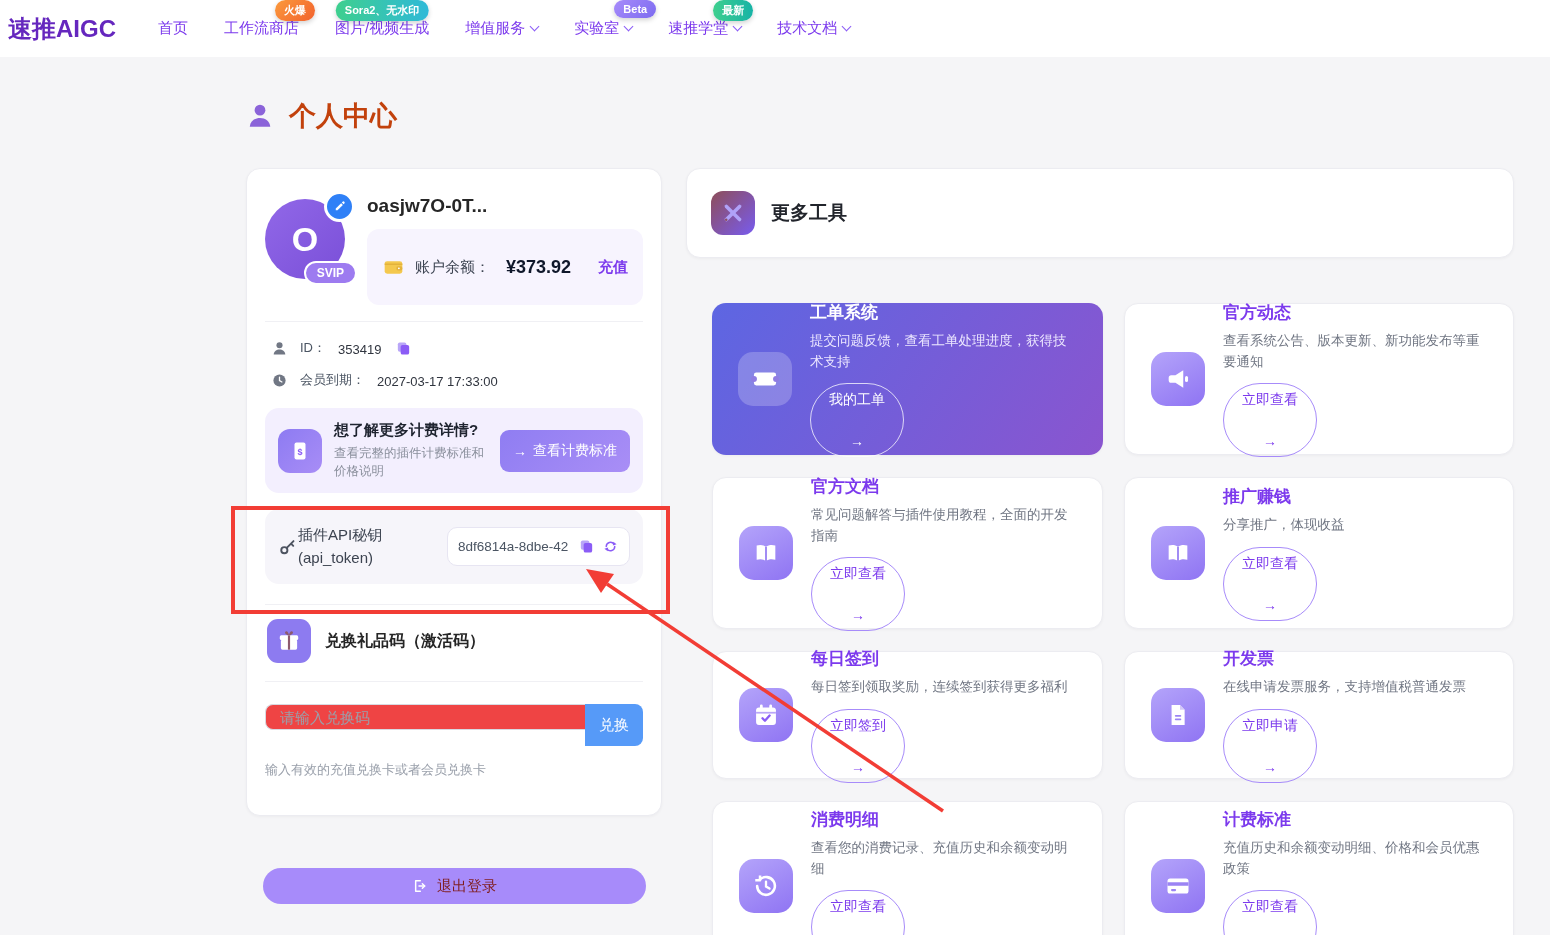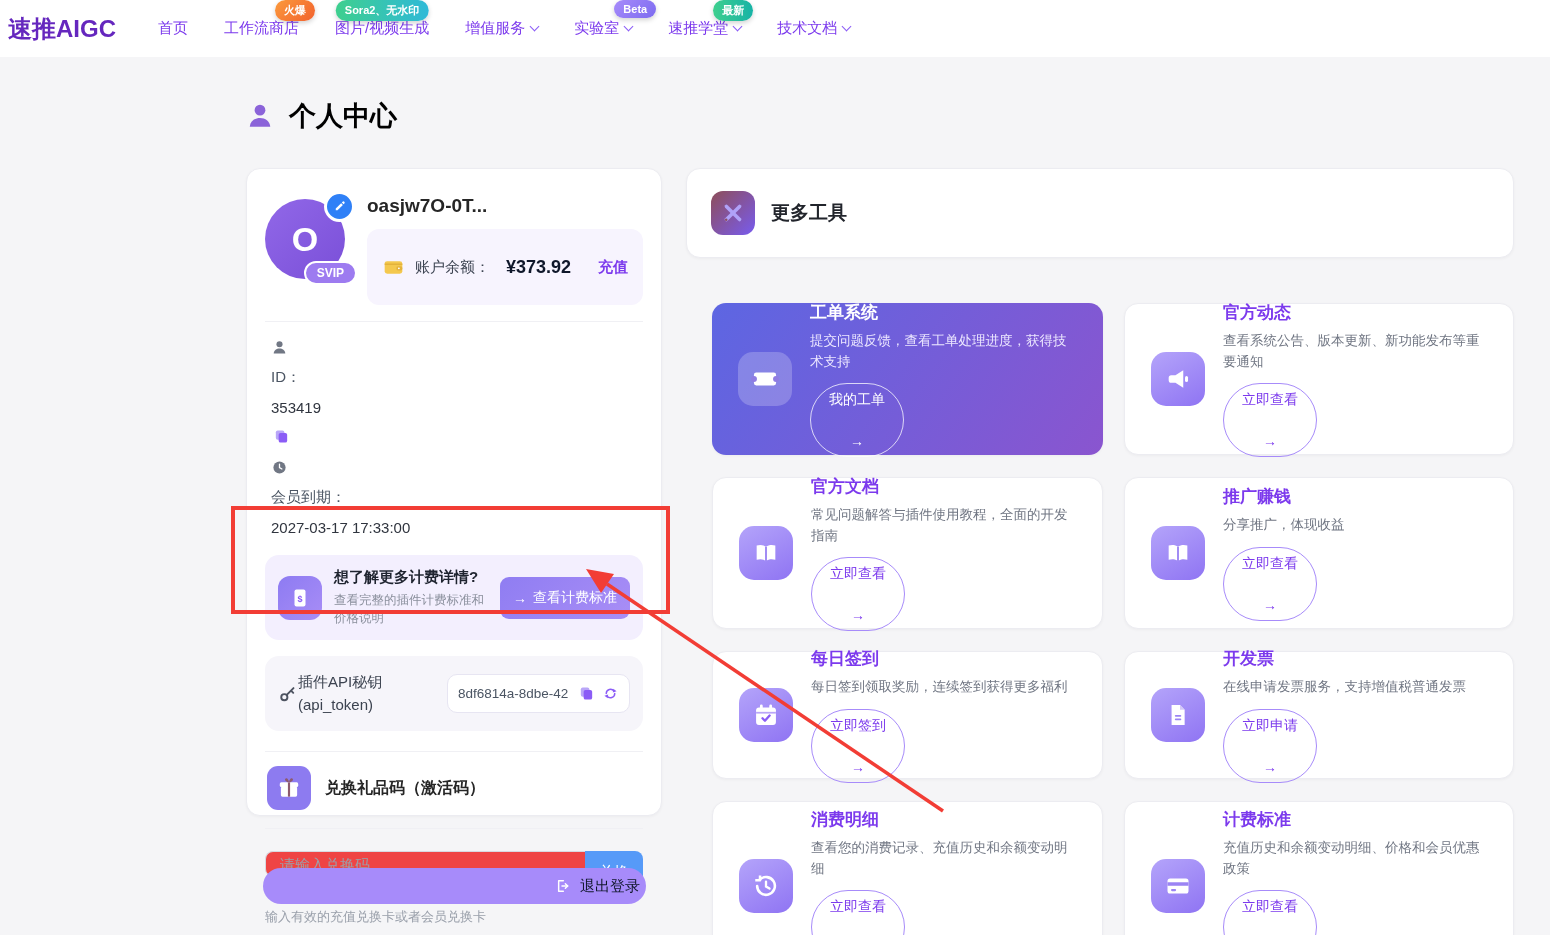--- a/index.html
+++ b/index.html
@@ -20,21 +20,21 @@
           transform:rotate(45deg); margin-top:-4px; }
   .badge { position:absolute; top:-19px; font-size:11px; font-weight:700; color:#fff;
            padding:3px 9px; border-radius:999px; white-space:nowrap; box-shadow:0 2px 5px rgba(0,0,0,.18); }
   .badge-hot  { right:-16px; background:linear-gradient(135deg,#fb9a3c,#f2622e); }
   .badge-sora { left:50%; transform:translateX(-50%); background:linear-gradient(90deg,#3ecf8e,#2fb9d8); }
   .badge-beta { right:-24px; background:linear-gradient(135deg,#a78bfa,#7c6bf0);margin-left:8px; }
   .badge-new  { right:-12px; background:linear-gradient(90deg,#3ecf8e,#17b3a6); }
 
   
   .page-title { position:absolute; left:245px; top:98px; display:flex; align-items:center; gap:14px; z-index:1; }
-  .page-title h1 { margin:0; font-size:27px; font-weight:800; color:#000000; }
+  .page-title h1 { margin:0; font-size:27px; font-weight:800; color:#c2410c; }
 
   
   .left-card { position:absolute; left:246px; top:168px; width:416px; height:648px; background:#fff;
                border:1px solid #ececf1; border-radius:14px; padding:22px 18px;
                box-shadow:0 1px 3px rgba(0,0,0,.04); z-index:1; }
   .profile-head { display:flex; gap:16px; }
   .avatar-wrap { position:relative; width:86px; height:92px; flex:none; }
   .avatar { width:80px; height:80px; border-radius:50%; margin-top:8px;
             background:linear-gradient(135deg,#9168e8,#7a4fd8); color:#fff;
             font-size:34px; font-weight:600; display:flex; align-items:center; justify-content:center; }
@@ -42,21 +42,21 @@
                 background:#2f80f7; border:3px solid #fff; display:flex; align-items:center; justify-content:center; cursor:pointer; }
   .svip { position:absolute; bottom:-2px; right:-6px; background:#9d7bf0; color:#fff; font-size:12px; font-weight:700;
           padding:3px 11px; border-radius:999px; border:2.5px solid #fff; }
   .head-right { flex:1; min-width:0; }
   .username { font-size:19px; font-weight:700; color:#262626; margin:4px 0 12px; }
   .balance-box { background:#f7f4fe; border-radius:12px; height:76px; display:flex; align-items:center; gap:10px; padding:0 15px; }
   .balance-label { font-size:15px; color:#3f4654; }
   .balance-value { font-size:18px; font-weight:800; color:#0f172a; margin-left:6px; }
   .recharge { margin-left:auto; color:#7c3aed; font-size:15px; font-weight:700; cursor:pointer; }
   .hr { height:1px; background:#f0f0f4; border:none; margin:16px 0 10px; }
-  .info-row { display:flex; align-items:flex-start; gap:12px; padding:7px 6px; font-size:15px; color:#4b5563;flex-direction:column; }
+  .info-row { display:flex; align-items:flex-end; gap:12px; padding:7px 6px; font-size:13px; color:#4b5563; }
   .info-value { color:#30353f; }
   .copy-btn { cursor:pointer; display:flex; margin-left:2px; }
   .billing { margin-top:12px; background:#f3effe; border-radius:14px; padding:13px 13px; display:flex; align-items:center; gap:12px; }
   .billing-tile { width:44px; height:44px; border-radius:12px; background:linear-gradient(135deg,#8d7bf2,#a88df6);
                   flex:none; display:flex; align-items:center; justify-content:center; }
   .billing-texts { flex:1; min-width:0; }
   .billing-title { font-size:15px; font-weight:700; color:#1f2430; margin-bottom:4px; }
   .billing-desc { font-size:12.5px; color:#8a8f9c; line-height:1.45; }
   .billing-btn { flex:none; background:linear-gradient(135deg,#8f7df2,#a98ef6); color:#fff; font-size:14px;
                  border:none; border-radius:9px; padding:12px 13px; display:flex; align-items:center; gap:6px; cursor:pointer;
@@ -72,22 +72,22 @@
                display:flex; align-items:center; justify-content:center; }
   .gift-title { font-size:16px; font-weight:700; color:#262626; }
   .redeem-row { display:flex; margin-top:22px; }
   .redeem-input { flex:1; height:26px; border:1px solid #d8d9e0; border-right:none; border-radius:8px 0 0 8px;
                   padding:0 14px; font-size:15px; color:#333; outline:none; background:#ef4444; font-family:inherit; }
   .redeem-input::placeholder { color:#9aa0ab; }
   .redeem-btn { width:58px; height:42px; background:#569af8; color:#fff; font-size:15px; border:none;
                 border-radius:0 8px 8px 0; cursor:pointer; font-family:inherit; }
   .redeem-hint { margin-top:15px; font-size:13px; color:#9aa0ab; }
   .logout-btn { position:absolute; left:263px; top:868px; width:383px; height:36px; border-radius:18px;
-                background:#a78bfa; color:#0f172a; border:none; font-size:15px; display:flex; align-items:center;
-                justify-content:flex-end; gap:9px; cursor:pointer; z-index:1; font-family:inherit; }
+                background:#a78bfa; color:#7f1d1d; border:none; font-size:15px; display:flex; align-items:center;
+                justify-content:center; gap:9px; cursor:pointer; z-index:1; font-family:inherit; }
 
   
   .tools-header { position:absolute; left:686px; top:168px; width:828px; height:90px; background:#fff;
                   border:1px solid #ececf1; border-radius:14px; display:flex; align-items:center; gap:16px;
                   padding:0 24px; box-shadow:0 1px 3px rgba(0,0,0,.04); z-index:1; }
   .tools-tile { width:44px; height:44px; border-radius:12px; background:linear-gradient(135deg,#8d4e60 5%,#7a5ae0 90%);
                 display:flex; align-items:center; justify-content:center; }
   .tools-title { font-size:19px; font-weight:700; color:#22252c; }
   .grid { position:absolute; left:712px; top:303px; width:802px; display:grid;
           grid-template-columns:391px 390px; grid-template-rows:152px 152px 128px 170px;

